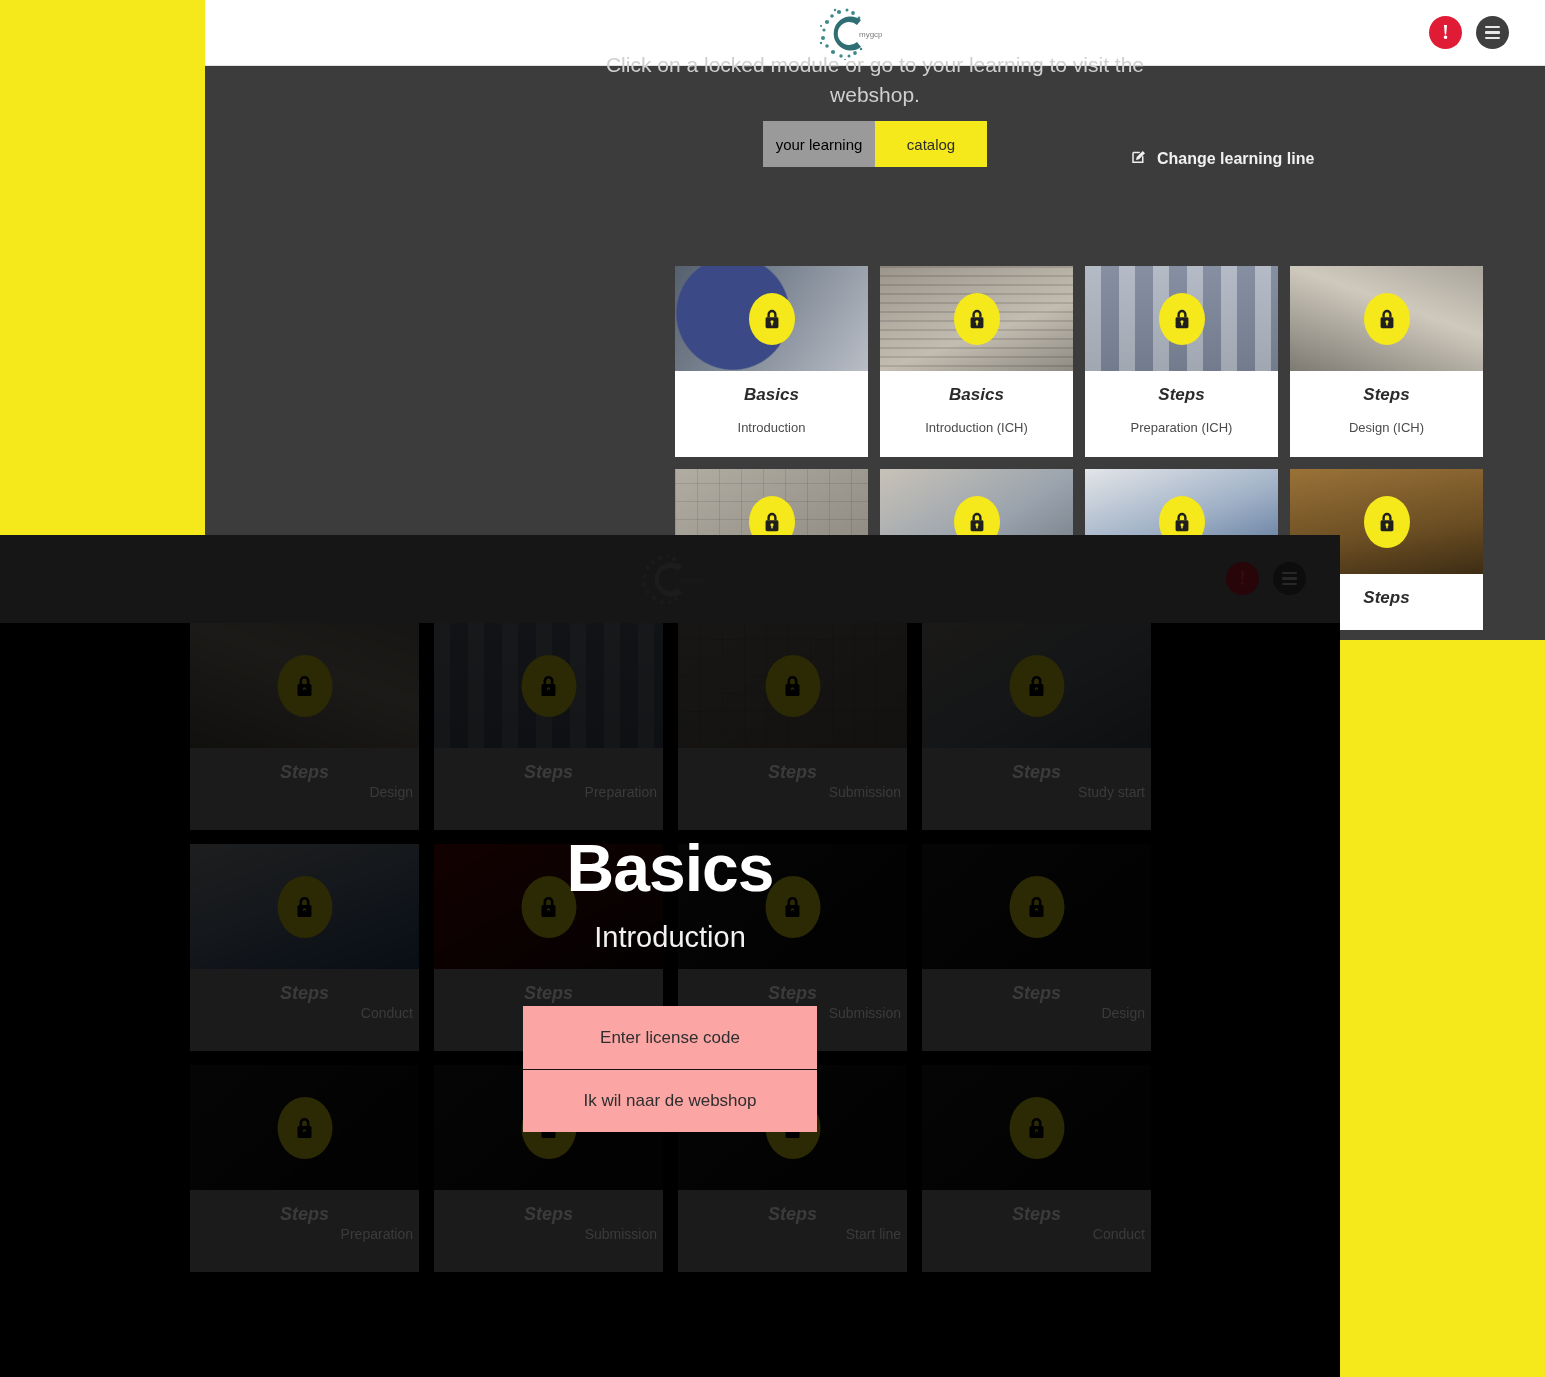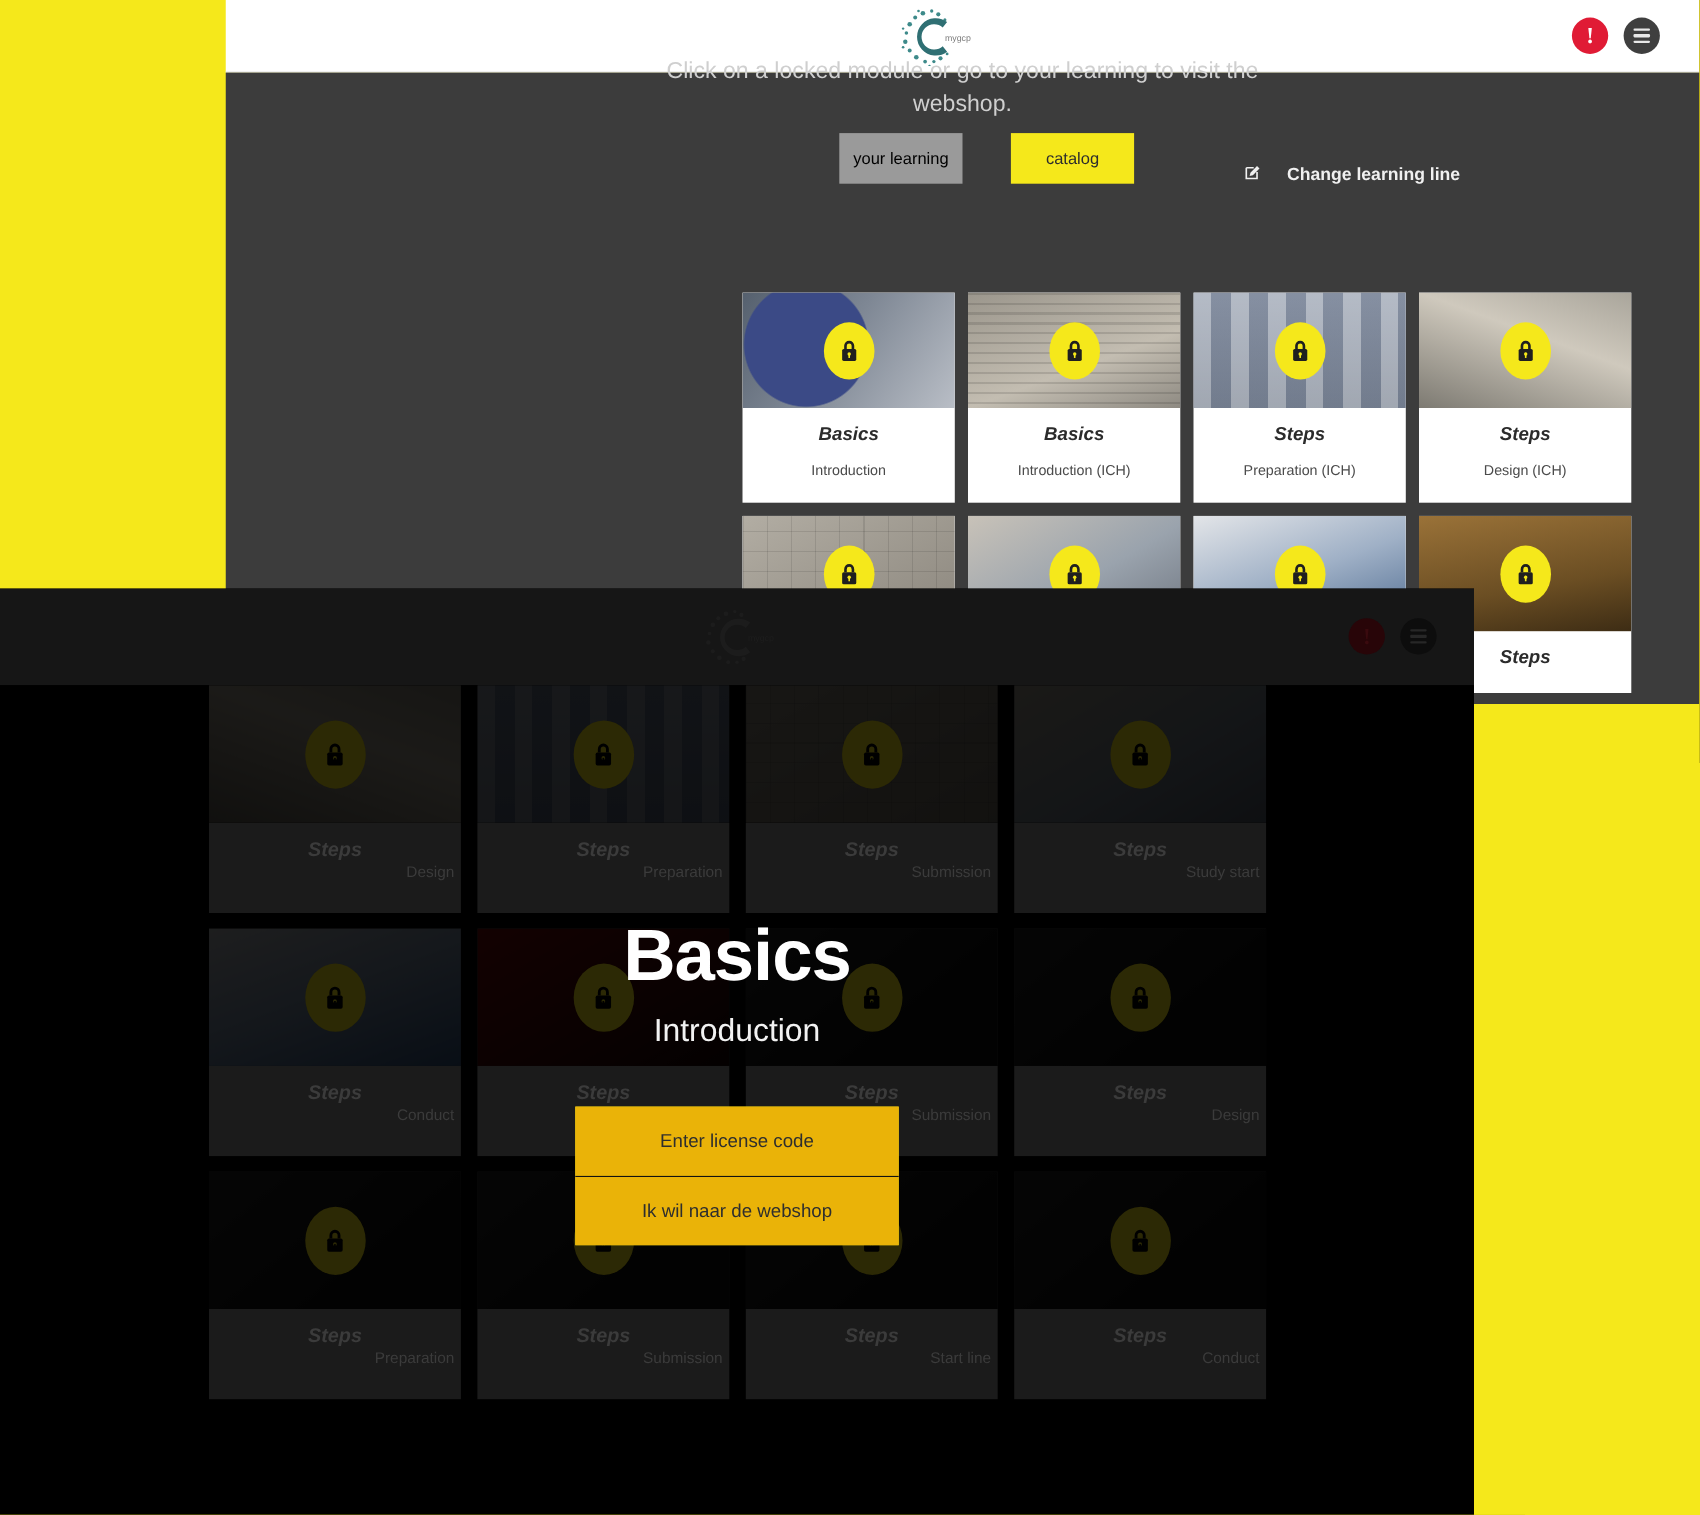--- a/index.html
+++ b/index.html
@@ -35,23 +35,23 @@
   .intro-text {
     position: absolute; left: 0; right: 0; top: -16px;
     text-align: center; color: #cfcfcf; font-size: 21px; line-height: 30px;
     width: 560px; margin: 0 auto;
   }
 
   .toggle-group { position: absolute; display: flex; }
   .tg-btn { width: 112px; height: 46px; display: flex; align-items: center; justify-content: center;
             font-size: 15px; color: #3a3a3a; }
   .tg-btn.inactive { background: #9a9a9a; color: #000000; }
-  .tg-btn.active { background: #F5E81B; color: #2d2d2d; margin-left: 44px; }
-
-  .chg-line { position: absolute; display: flex; align-items: center; gap: 22px; color: #f0f0f0; font-size: 16px; font-weight: bold; }
+  .tg-btn.active { background: #F5E81B; color: #2d2d2d; }
+
+  .chg-line { position: absolute; display: flex; align-items: center; gap: 9px; color: #f0f0f0; font-size: 16px; font-weight: bold; }
   .chg-line svg { width: 18px; height: 18px; }
 
   .grid-back { position: absolute; left: 470px; top: 200px; display: grid;
                grid-template-columns: repeat(4, 193px); gap: 12px 12px; }
   .card-b { width: 193px; background: #ffffff; }
   .card-b .thumb { position: relative; width: 193px; height: 105px; overflow: hidden; }
   .card-b .thumb .img { position: absolute; inset: 0; }
   .card-b .lock {
     position: absolute; left: 50%; top: 50%; transform: translate(-50%,-50%);
     width: 46px; height: 52px; border-radius: 50%; background: #F5E81B;
@@ -81,21 +81,21 @@
   .card-f .meta .cat { font-style: italic; font-weight: bold; font-size: 18px; color: #3b3b3b; }
   .card-f .meta .nm { margin-top: 1px; font-size: 14px; color: #3b3b3b; text-align: right; }
 
   
   .modal { position: absolute; left: 0; top: 535px; width: 1340px; height: 842px; pointer-events: none; }
   .modal-inner { position: absolute; left: 0; right: 0; top: 300px; text-align: center; }
   .modal-title { font-size: 66px; font-weight: bold; color: #ffffff; letter-spacing: -1px; line-height: 1; }
   .modal-sub { margin-top: 20px; font-size: 29px; color: #f2f2f2; font-weight: normal; }
   .modal-actions { margin-top: 52px; width: 294px; margin-left: auto; margin-right: auto; background: #F5E81B; }
   .modal-btn { height: 63px; display: flex; align-items: center; justify-content: center;
-               font-size: 17px; color: #2e2e2e; background: #eab308; }
+               font-size: 17px; color: #2e2e2e; background: #fca5a5; }
   .modal-btn + .modal-btn { border-top: 1.5px solid #121212; }
   .modal-back { margin-top: 44px; font-size: 17px; font-weight: bold; color: #ffffff; }
 
   
   .art-eu    { background:
       radial-gradient(circle at 30% 45%, #3b4a86 0 38%, transparent 39%),
       linear-gradient(125deg,#55606e 0%,#7e8794 45%,#b9bec6 100%); }
   .art-doc   { background:
       repeating-linear-gradient(180deg, rgba(0,0,0,.12) 0 2px, transparent 2px 9px),
       linear-gradient(160deg,#9b968c 0%,#c3bdb1 60%,#8e8a82 100%); }

